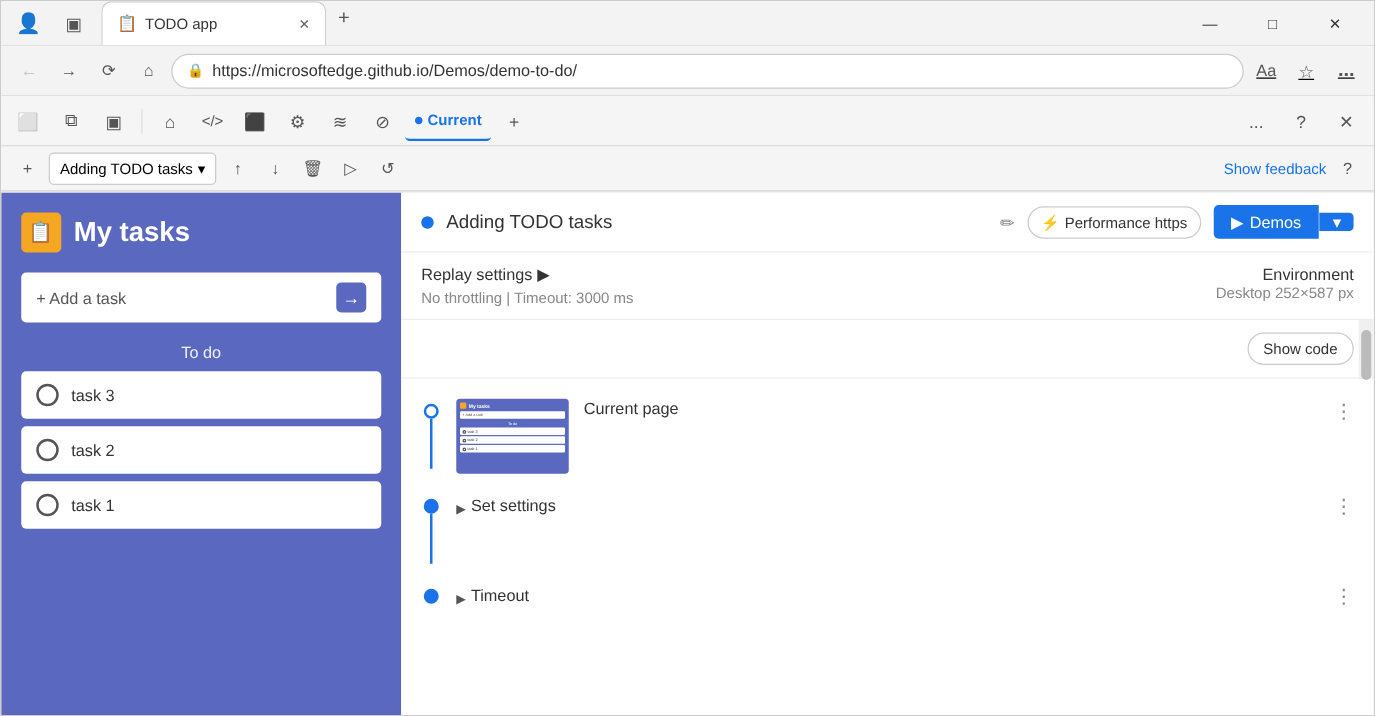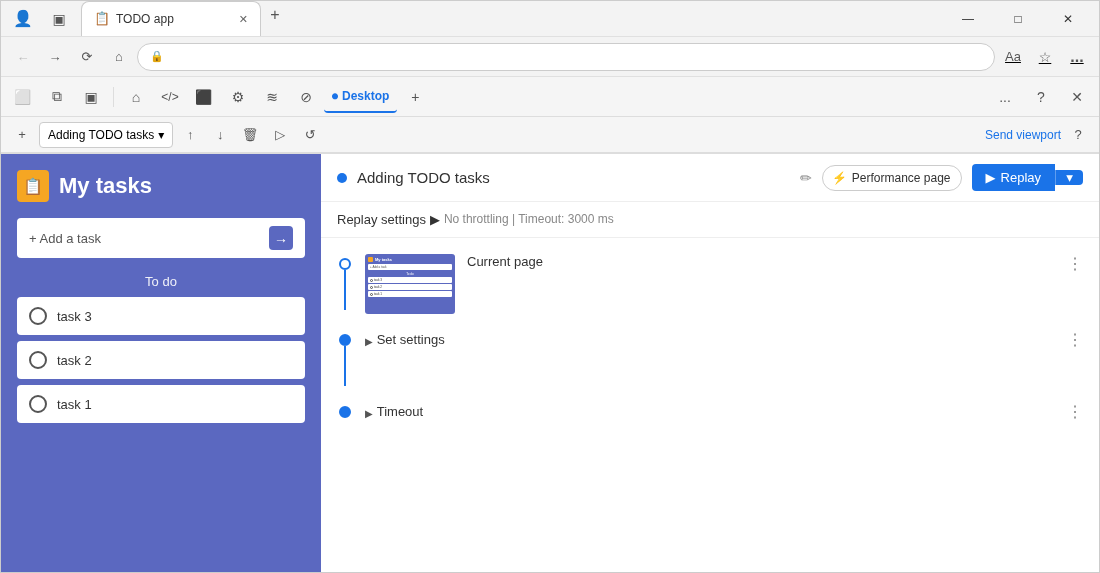--- a/index.html
+++ b/index.html
@@ -66,21 +66,21 @@
     .recording-dot { width: 10px; height: 10px; background: #1a73e8; border-radius: 50%; flex-shrink: 0; }
     .recording-name { font-size: 15px; font-weight: 500; color: #333; flex: 1; }
     .edit-icon { color: #888; font-size: 14px; cursor: pointer; }
     .perf-panel-btn { display: flex; align-items: center; gap: 4px; padding: 5px 10px; border: 1px solid #ccc; border-radius: 14px; cursor: pointer; font-size: 12px; color: #333; }
     .replay-btn-group { display: flex; align-items: center; }
     .replay-btn { display: flex; align-items: center; gap: 5px; padding: 6px 14px; background: #1a73e8; color: #fff; border: none; border-radius: 4px 0 0 4px; cursor: pointer; font-size: 13px; font-weight: 500; }
     .replay-dropdown-btn { display: flex; align-items: center; justify-content: center; width: 28px; background: #1a73e8; color: #fff; border: none; border-left: 1px solid rgba(255,255,255,0.3); border-radius: 0 4px 4px 0; cursor: pointer; }
 
     
     .recorder-settings { padding: 10px 16px; border-bottom: 1px solid #eee; display: flex; justify-content: space-between; align-items: flex-start; }
-    .settings-left { display: flex; gap: 4px; }
+    .settings-left { display: flex; flex-direction: column; gap: 4px; }
     .settings-title { font-size: 13px; font-weight: 500; color: #333; display: flex; align-items: center; gap: 4px; cursor: pointer; }
     .settings-subtitle { font-size: 12px; color: #888; }
     .settings-right { text-align: right; }
     .env-title { font-size: 13px; font-weight: 500; color: #333; }
     .env-value { font-size: 12px; color: #888; }
 
     
     .show-code-area { display: flex; justify-content: flex-end; padding: 10px 16px; border-bottom: 1px solid #eee; position: relative; }
     .show-code-btn { padding: 5px 12px; border: 1px solid #ccc; border-radius: 14px; cursor: pointer; font-size: 12px; color: #333; background: #fff; }
     .scrollbar-track { position: absolute; right: 0; top: 0; bottom: 0; width: 12px; background: #f0f0f0; }
@@ -131,20 +131,21 @@
     </div>
   </div>
 
   <div class="address-bar">
     <div class="nav-btn disabled">←</div>
     <div class="nav-btn">→</div>
     <div class="nav-btn">⟳</div>
     <div class="nav-btn">⌂</div>
     <div class="url-bar">
       <span class="lock-icon">🔒</span>
+      <span class="url-text">https://microsoftedge.github.io/Demos/demo-to-do/</span>
     </div>
     <div class="url-actions">
       <div class="url-icon-btn" style="font-size:13px;">Aa</div>
       <div class="url-icon-btn" style="font-size:14px;">☆</div>
       <div class="url-icon-btn" style="font-size:16px;font-weight:700;">...</div>
     </div>
   </div>
 
   <div class="devtools-toolbar">
     <div class="devtools-tabs">
@@ -153,41 +154,41 @@
       <div class="devtools-tab">▣</div>
       <div class="devtools-divider"></div>
       <div class="devtools-tab">⌂</div>
       <div class="devtools-tab" style="font-size:12px;">&lt;/&gt;</div>
       <div class="devtools-tab">⬛</div>
       <div class="devtools-tab">⚙</div>
       <div class="devtools-tab">≋</div>
       <div class="devtools-tab">⊘</div>
       <div class="devtools-tab recorder-tab">
         <span>⏺</span>
-        <span>Desktop</span>
+        <span>Current</span>
       </div>
       <div class="devtools-tab">+</div>
       <div class="devtools-more">
         <div class="devtools-tab">...</div>
         <div class="devtools-tab">?</div>
         <div class="devtools-tab">✕</div>
       </div>
     </div>
     <div class="devtools-action-bar">
       <div class="action-btn">+</div>
       <div class="recording-dropdown">
         <span>Adding TODO tasks</span>
         <span>▾</span>
       </div>
       <div class="action-btn">↑</div>
       <div class="action-btn">↓</div>
       <div class="action-btn">🗑</div>
       <div class="action-btn">▷</div>
       <div class="action-btn">↺</div>
-      <div class="send-feedback">Send viewport</div>
+      <div class="send-feedback">Show feedback</div>
       <div class="action-btn">?</div>
     </div>
   </div>
 
   <div class="main-content">
 
     <div class="todo-app">
       <div class="todo-header">
         <div class="todo-icon">📋</div>
         <div class="todo-title">My tasks</div>
@@ -212,47 +213,62 @@
     </div>
 
     <div class="recorder-panel">
 
       <div class="recorder-header">
         <div class="recording-dot"></div>
         <span class="recording-name">Adding TODO tasks</span>
         <span class="edit-icon">✏</span>
         <div class="perf-panel-btn">
           <span>⚡</span>
-          <span>Performance page</span>
+          <span>Performance https</span>
         </div>
         <div class="replay-btn-group">
           <button class="replay-btn">
             <span>▶</span>
-            <span>Replay</span>
+            <span>Demos</span>
           </button>
           <button class="replay-dropdown-btn">
             <span>▾</span>
           </button>
         </div>
       </div>
 
       <div class="recorder-settings">
         <div class="settings-left">
           <div class="settings-title">
             <span>Replay settings</span>
             <span>▶</span>
           </div>
           <div class="settings-subtitle">
             <span>No throttling</span>
             <span> | </span>
             <span>Timeout: 3000 ms</span>
           </div>
         </div>
-      </div>
-
+        <div class="settings-right">
+          <div class="env-title">Environment</div>
+          <div class="env-value">
+            <span>Desktop</span>
+            <span>252×587 px</span>
+          </div>
+        </div>
+      </div>
+
+      <div style="position:relative;">
+        <div class="show-code-area">
+          <button class="show-code-btn">Show code</button>
+        </div>
+        <div class="scrollbar-track">
+          <div class="scrollbar-thumb"></div>
+        </div>
+      </div>
 
       <div class="steps-area">
 
         <div class="step-item">
           <div style="display:flex;flex-direction:column;align-items:center;margin-top:4px;width:16px;flex-shrink:0;">
             <div class="step-circle"></div>
             <div class="step-line"></div>
           </div>
           <div class="mini-todo">
             <div class="mini-todo-header">

